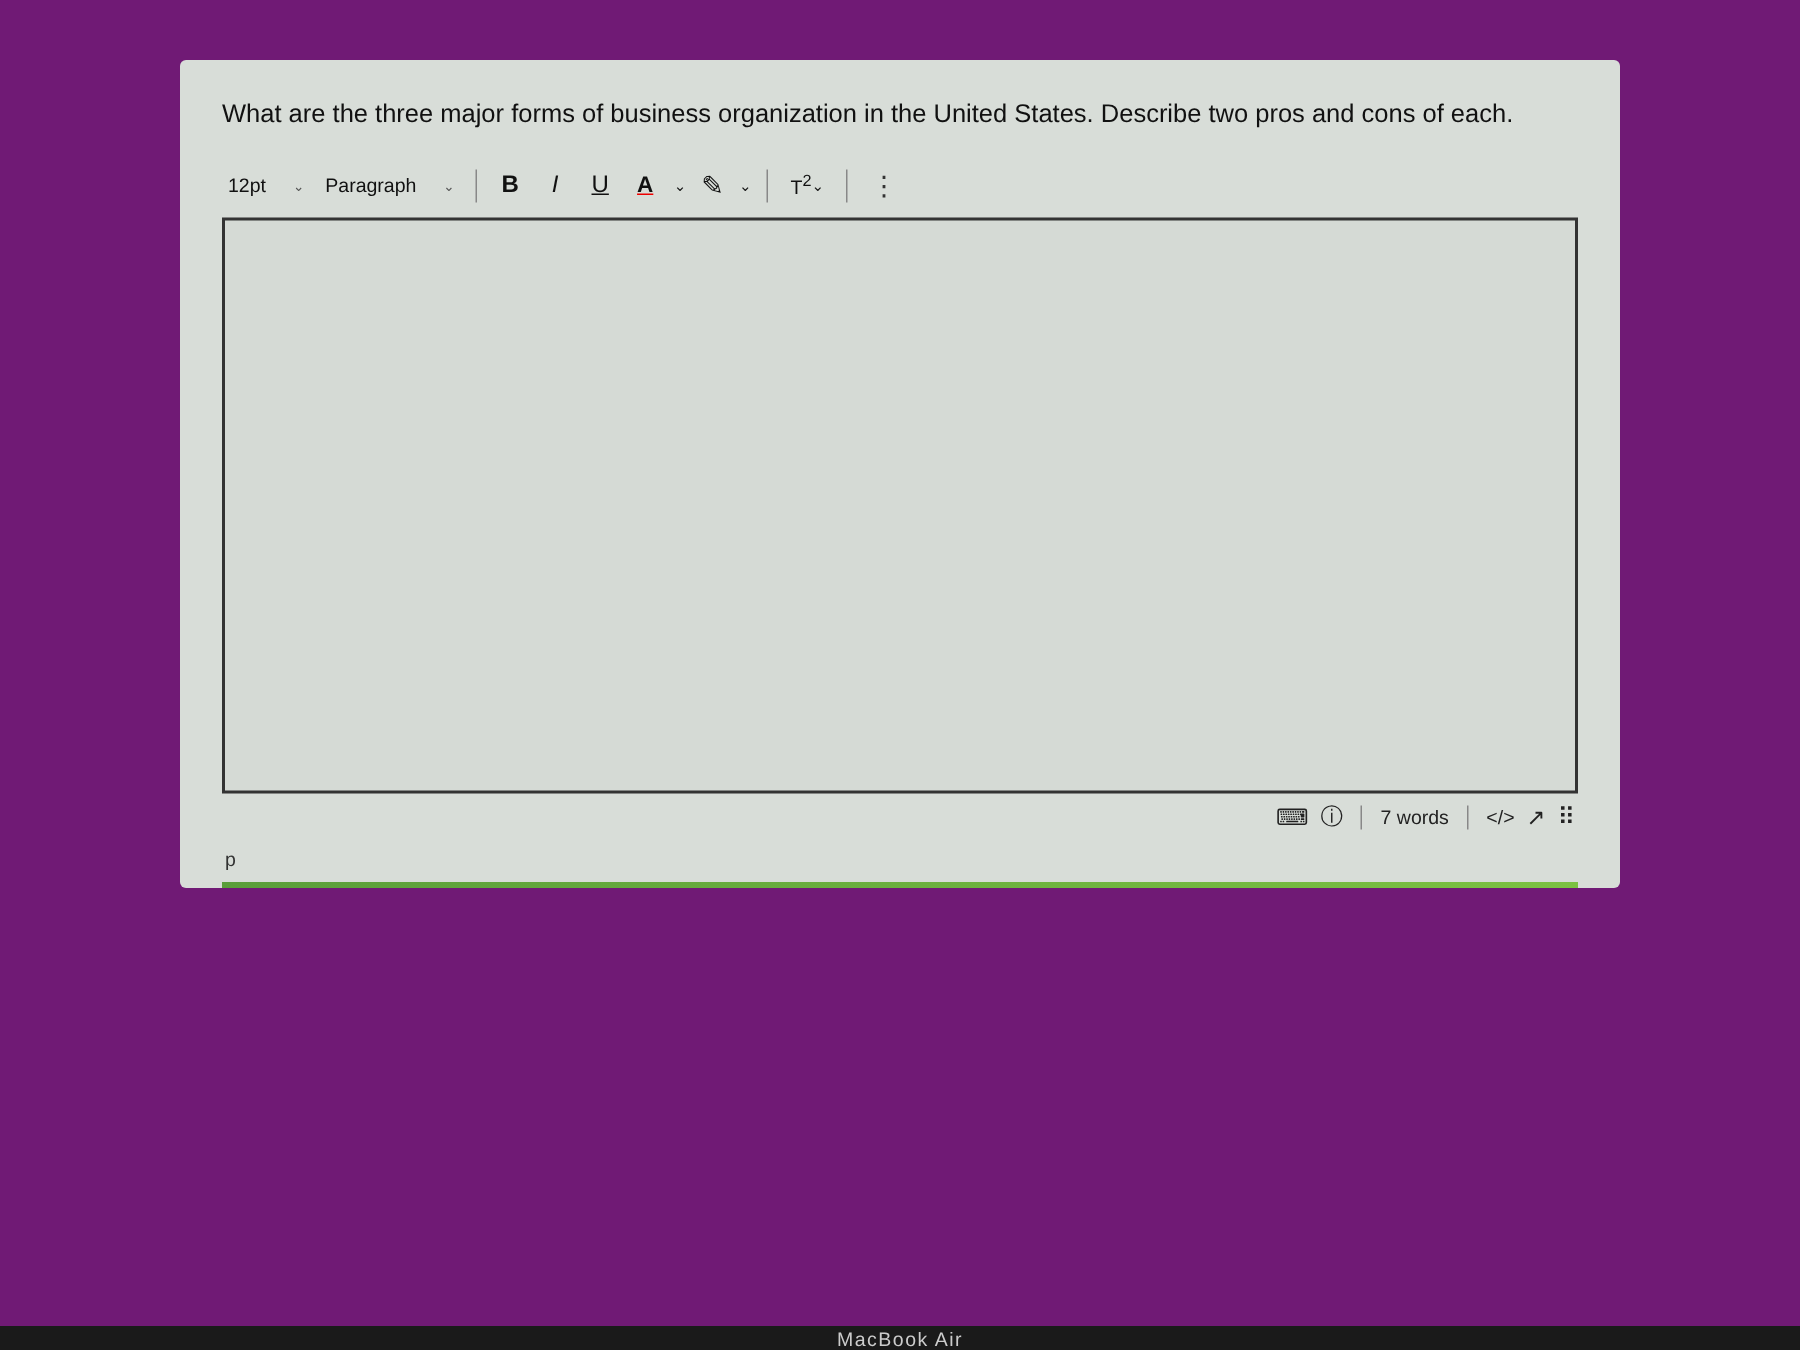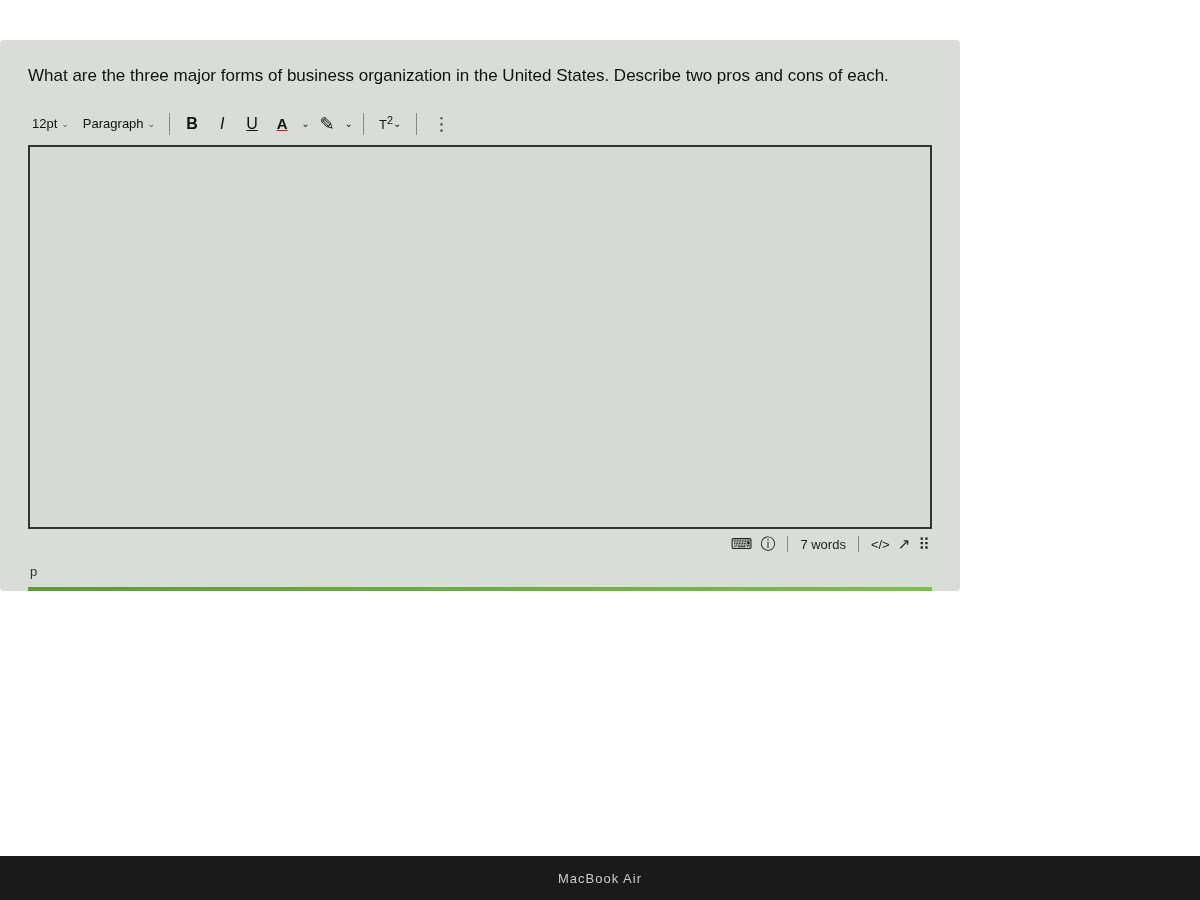--- a/index.html
+++ b/index.html
@@ -12,24 +12,24 @@
       flex-direction: column;
       align-items: center;
       justify-content: center;
       font-family: -apple-system, BlinkMacSystemFont, 'Helvetica Neue', Arial, sans-serif;
       overflow: hidden;
     }
 
     .screen-bg {
       width: 100%;
       height: 100%;
-      background: #ffffff;
+      background: #701a75;
       display: flex;
       flex-direction: column;
-      align-items: flex-start;
+      align-items: center;
       justify-content: flex-start;
       padding: 0;
       position: relative;
     }
 
     .main-card {
       background: #d8ddd8;
       width: 960px;
       margin-top: 40px;
       border-radius: 4px;
@@ -80,21 +80,21 @@
     .toolbar-divider {
       width: 1px;
       height: 22px;
       background: #888;
       margin: 0 4px;
     }
 
     .toolbar-select {
       display: flex;
       align-items: center;
-      gap: 4px;
+      gap: 18px;
       font-size: 13px;
       cursor: pointer;
       padding: 2px 4px;
       border-radius: 3px;
     }
 
     .toolbar-select .chevron {
       font-size: 9px;
       color: #555;
     }
@@ -264,16 +264,16 @@
       <span style="cursor:pointer;">&lt;/&gt;</span>
       <span style="cursor:pointer;font-size:15px;">↗</span>
       <span style="cursor:pointer;font-size:16px;letter-spacing:2px;">⠿</span>
     </div>
 
     <div class="paragraph-tag">p</div>
 
     <div class="green-line"></div>
   </div>
 
-  <div class="bottom-bar" style="position:fixed;bottom:0;left:0;width:100%;height:44px;background:#1a1a1a;display:flex;align-items:center;justify-content:center;">
+  <div class="bottom-bar" style="position:fixed;bottom:0;left:0;width:100%;height:16px;background:#1a1a1a;display:flex;align-items:center;justify-content:center;">
     <span class="macbook-label">MacBook Air</span>
   </div>
 </div>
 
 </body></html>

